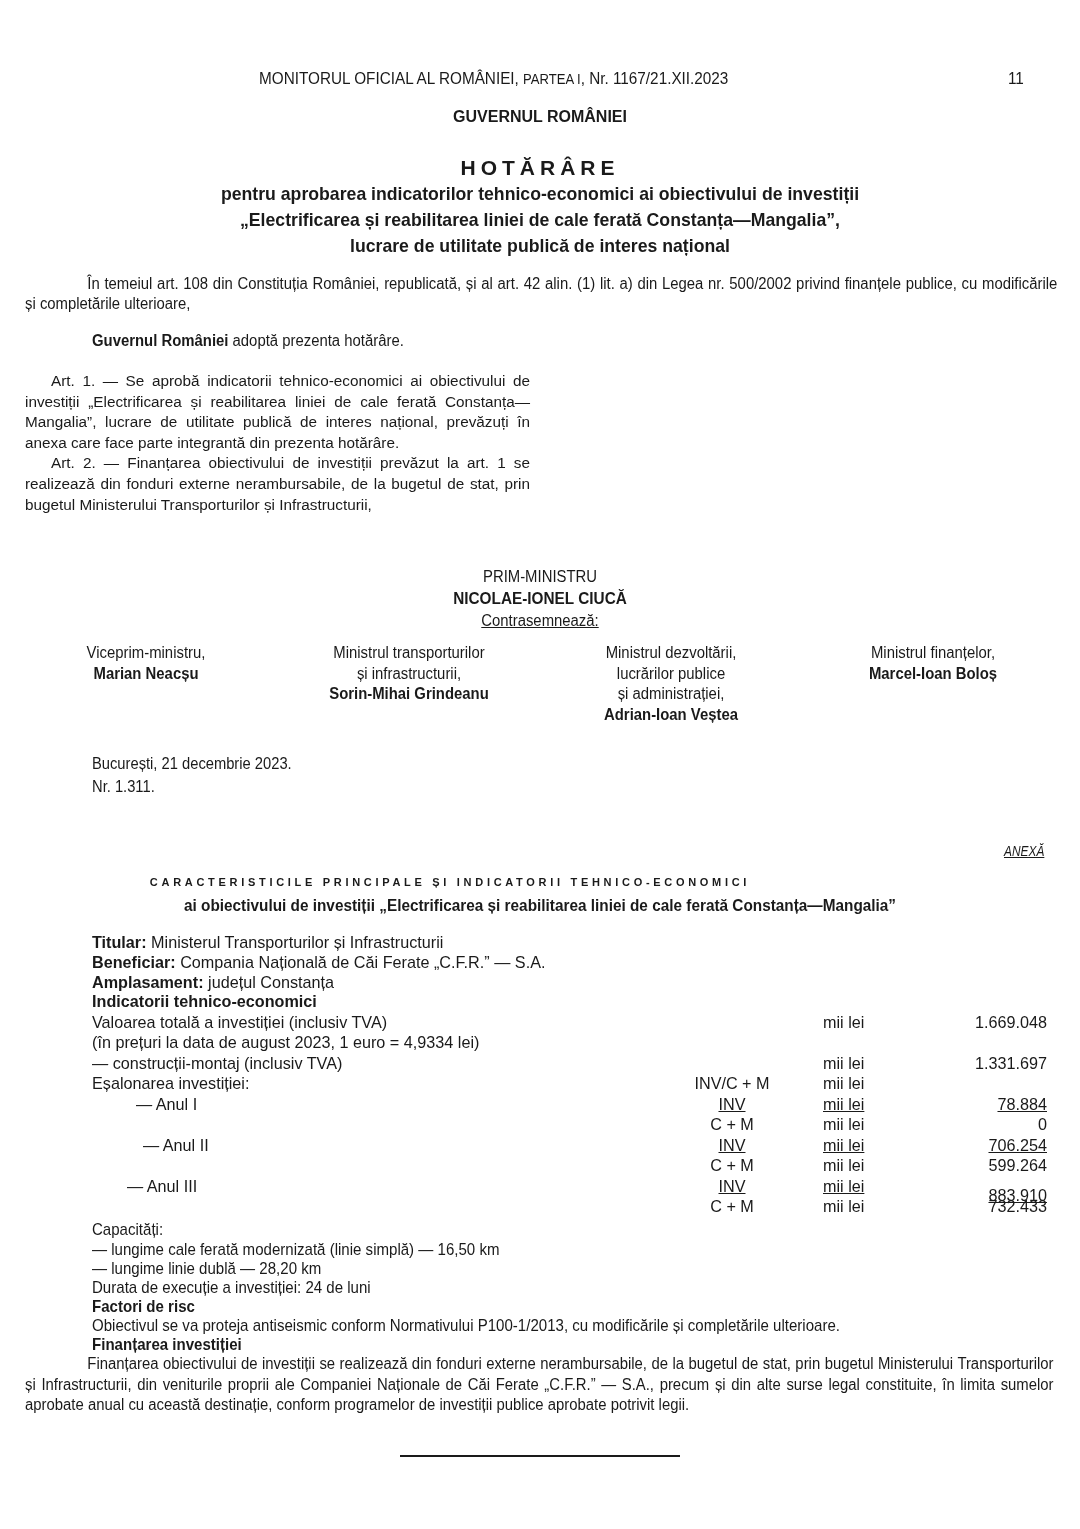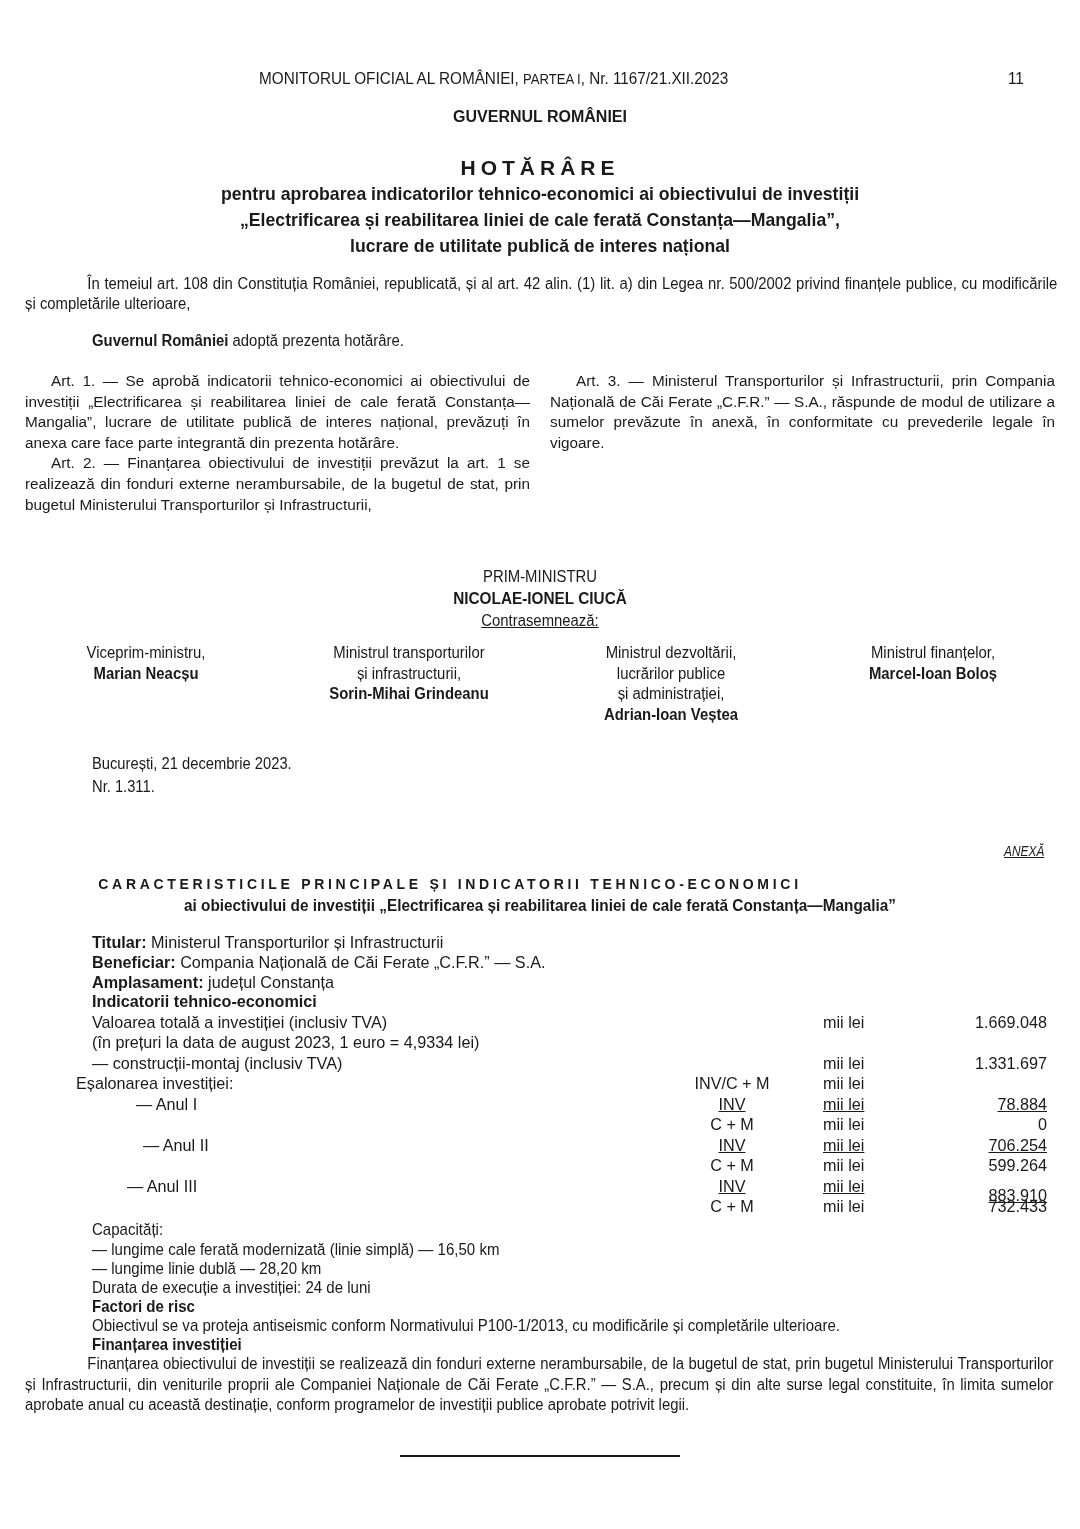--- a/index.html
+++ b/index.html
@@ -37,21 +37,21 @@
   .sig-col { top: 643px; width: 260px; }
   .sig-col .name { font-weight: bold; }
   #sig-1 { left: 16px; }
   #sig-2 { left: 279px; }
   #sig-3 { left: 541px; }
   #sig-4 { left: 803px; }
 
   #place-date { left: 92px; top: 752px; font-size: 16px; line-height: 23px; transform: scaleX(0.92); transform-origin: left top; }
 
   #anexa-label { left: 1004px; top: 843px; font-size: 14px; font-style: italic; text-decoration: underline; transform: scaleX(0.85); transform-origin: left top; }
-  #anexa-title { left: 0; width: 900px; top: 876px; text-align: center; font-size: 14px; font-weight: bold; letter-spacing: 3.7px; }
+  #anexa-title { left: 0; width: 900px; top: 876px; text-align: center; font-size: 11px; font-weight: bold; letter-spacing: 3.7px; }
   #anexa-subtitle { left: 0; width: 1080px; top: 896px; text-align: center; font-size: 16.5px; font-weight: bold; transform: scaleX(0.93); transform-origin: center top; }
 
   
   .ln { position: absolute; font-size: 16.2px; white-space: nowrap; line-height: 20px; }
   .b { font-weight: bold; }
   .u { text-decoration: underline; }
   .unit { left: 823px; }
   .val { left: 900px; width: 147px; text-align: right; }
   .code { left: 680px; width: 104px; text-align: center; }
   .cond { transform: scaleX(0.93); transform-origin: left top; }
@@ -75,21 +75,20 @@
 </div>
 
 <div id="preamble" class="abs para">În temeiul art. 108 din Constituția României, republicată, și al art. 42 alin. (1) lit. a) din Legea nr. 500/2002 privind finanțele publice, cu modificările și completările ulterioare,</div>
 <div id="adoption" class="abs para"><b>Guvernul României</b><span> adoptă prezenta hotărâre.</span></div>
 
 <div id="col-left" class="abs col">
   <p>Art. 1. — Se aprobă indicatorii tehnico-economici ai obiectivului de investiții „Electrificarea și reabilitarea liniei de cale ferată Constanța—Mangalia”, lucrare de utilitate publică de interes național, prevăzuți în anexa care face parte integrantă din prezenta hotărâre.</p>
   <p>Art. 2. — Finanțarea obiectivului de investiții prevăzut la art. 1 se realizează din fonduri externe nerambursabile, de la bugetul de stat, prin bugetul Ministerului Transporturilor și Infrastructurii,</p>
 </div>
 <div id="col-right" class="abs col">
-  <p>Art. 3. — Ministerul Transporturilor și Infrastructurii, prin Compania Națională de Căi Ferate „C.F.R.” — S.A., răspunde de modul de utilizare a sumelor prevăzute în anexă, în conformitate cu prevederile legale în vigoare.</p>
 </div>
 
 <div id="prim-ministru" class="abs sig">
   <div>PRIM-MINISTRU</div>
   <div class="name">NICOLAE-IONEL CIUCĂ</div>
 </div>
 <div id="contrasemneaza" class="abs sig">Contrasemnează:</div>
 
 <div id="sig-1" class="abs sig sig-col">
   <div>Viceprim-ministru,</div>
@@ -126,21 +125,21 @@
 <div class="ln b" style="left:92px; top:991px;">Indicatorii tehnico-economici</div>
 
 <div class="ln" style="left:92px; top:1012px;">Valoarea totală a investiției (inclusiv TVA)</div>
 <div class="ln unit" style="top:1012px;">mii lei</div>
 <div class="ln val" style="top:1012px;">1.669.048</div>
 <div class="ln" style="left:92px; top:1032px;">(în prețuri la data de august 2023, 1 euro = 4,9334 lei)</div>
 <div class="ln" style="left:92px; top:1053px;">— construcții-montaj (inclusiv TVA)</div>
 <div class="ln unit" style="top:1053px;">mii lei</div>
 <div class="ln val" style="top:1053px;">1.331.697</div>
 
-<div class="ln" style="left:76px; top:1073px;text-align:right;">Eșalonarea investiției:</div>
+<div class="ln" style="left:92px; top:1073px;text-align:right;">Eșalonarea investiției:</div>
 <div class="ln code" style="top:1073px;">INV/C + M</div>
 <div class="ln unit" style="top:1073px;">mii lei</div>
 
 <div class="ln" style="left:136px; top:1094px;">— Anul I</div>
 <div class="ln code" style="top:1094px;"><span class="u">INV</span></div>
 <div class="ln unit u" style="top:1094px;">mii lei</div>
 <div class="ln val" style="top:1094px;"><span class="u">78.884</span></div>
 <div class="ln code" style="top:1114px;">C + M</div>
 <div class="ln unit" style="top:1114px;">mii lei</div>
 <div class="ln val" style="top:1114px;">0</div>

